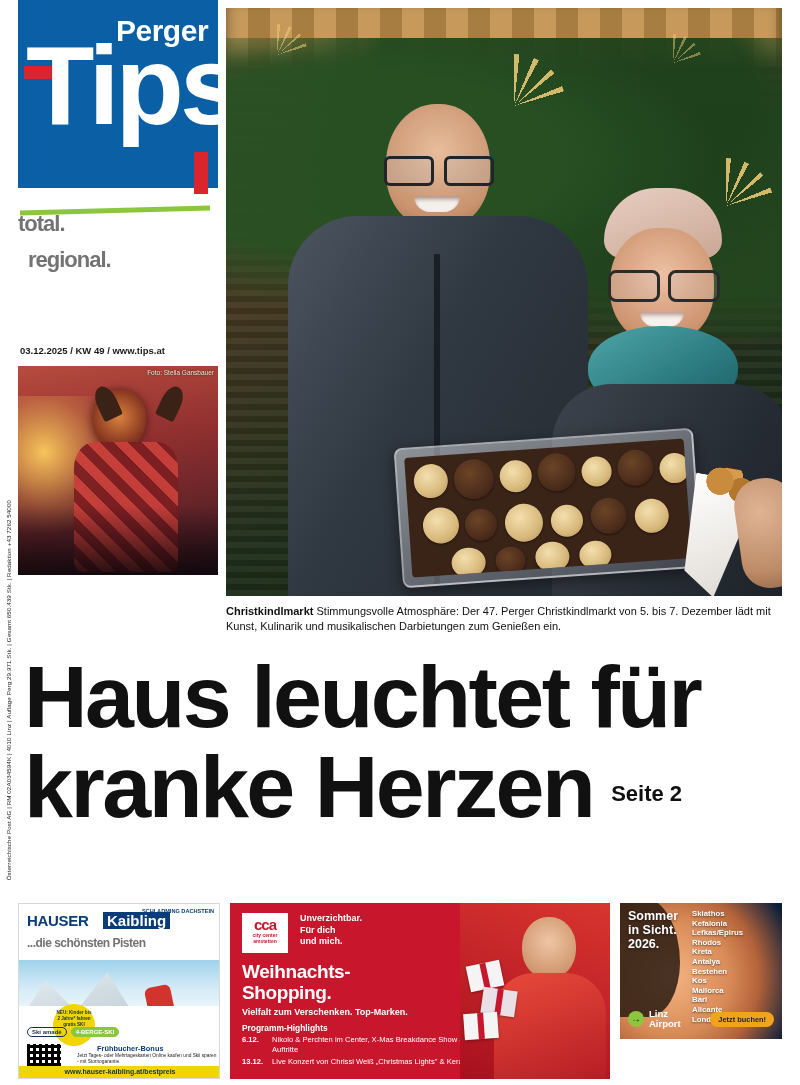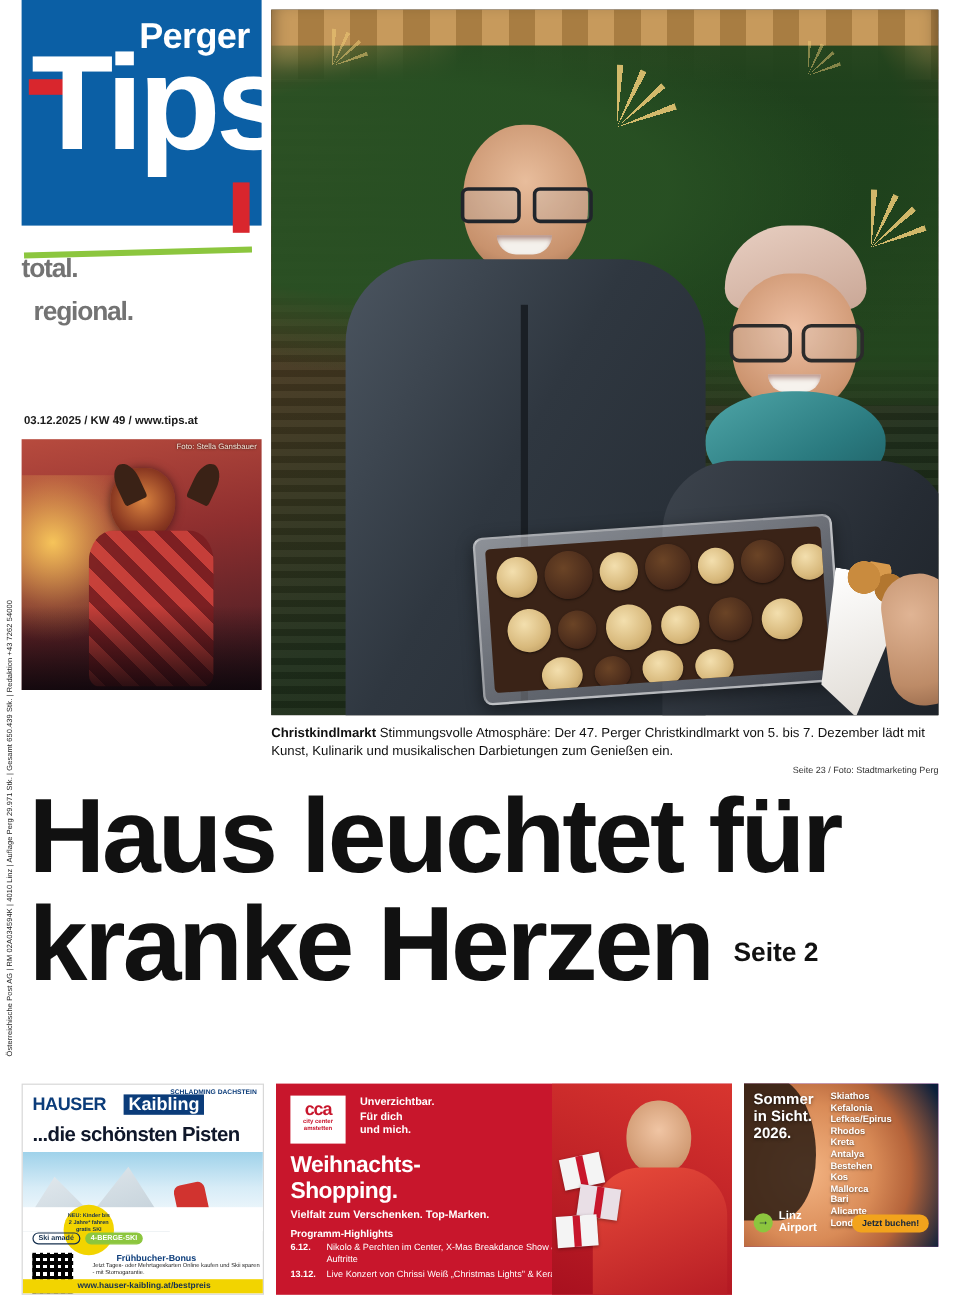--- a/index.html
+++ b/index.html
@@ -323,22 +323,22 @@
   }
   .ad1 .logo .kaibling {
     position: absolute; left: 76px; top: 0; font-weight: bold; font-size: 15px;
     color: #ffffff; background: #0b3c7a; padding: 0 4px;
   }
   .ad1 .badge {
     position: absolute; right: 5px; top: 4px; font-size: 5.6px; font-weight: bold;
     color: #0b3c7a; text-align: right; line-height: 7px;
   }
   .ad1 .slogan {
-    position: absolute; left: 8px; top: 32px; font-weight: bold; font-size: 17px;
-    color: #0f172a; letter-spacing: -.5px;
+    position: absolute; left: 8px; top: 32px; font-weight: bold; font-size: 12px;
+    color: #737373; letter-spacing: -.5px;
   }
   .ad1 .photo {
     position: absolute; left: 0; top: 56px; width: 202px; height: 66px;
     background: linear-gradient(180deg, #9fd2ea 0%, #d7ecf7 45%, #ffffff 100%);
     overflow: hidden;
   }
   .ad1 .photo .mountain {
     position: absolute; left: -10px; top: 8px; width: 140px; height: 70px;
     background: linear-gradient(160deg, #e8eef2 0%, #b9c8d2 100%);
     clip-path: polygon(0% 100%, 26% 18%, 48% 62%, 70% 6%, 100% 100%);
@@ -583,21 +583,20 @@
     <div class="mp-cone">
       <div class="paper"></div>
       <div class="nuts"></div>
     </div>
     <div class="mp-hand-r"></div>
   </div>
 
   <div class="maincap">
     <span class="kicker">Christkindlmarkt</span>
     <span>Stimmungsvolle Atmosphäre: Der 47. Perger Christkindlmarkt von 5. bis 7. Dezember lädt mit Kunst, Kulinarik und musikalischen Darbietungen zum Genießen ein.</span>
-    <div class="credit">Seite 23 / Foto: Stadtmarketing Perg</div>
   </div>
 
   <div class="headline">
     <div class="l1">Haus leuchtet für</div>
     <div class="l2">
       <span>kranke Herzen</span><span class="pageref">Seite  2</span>
     </div>
   </div>
 
   <div class="ads">

